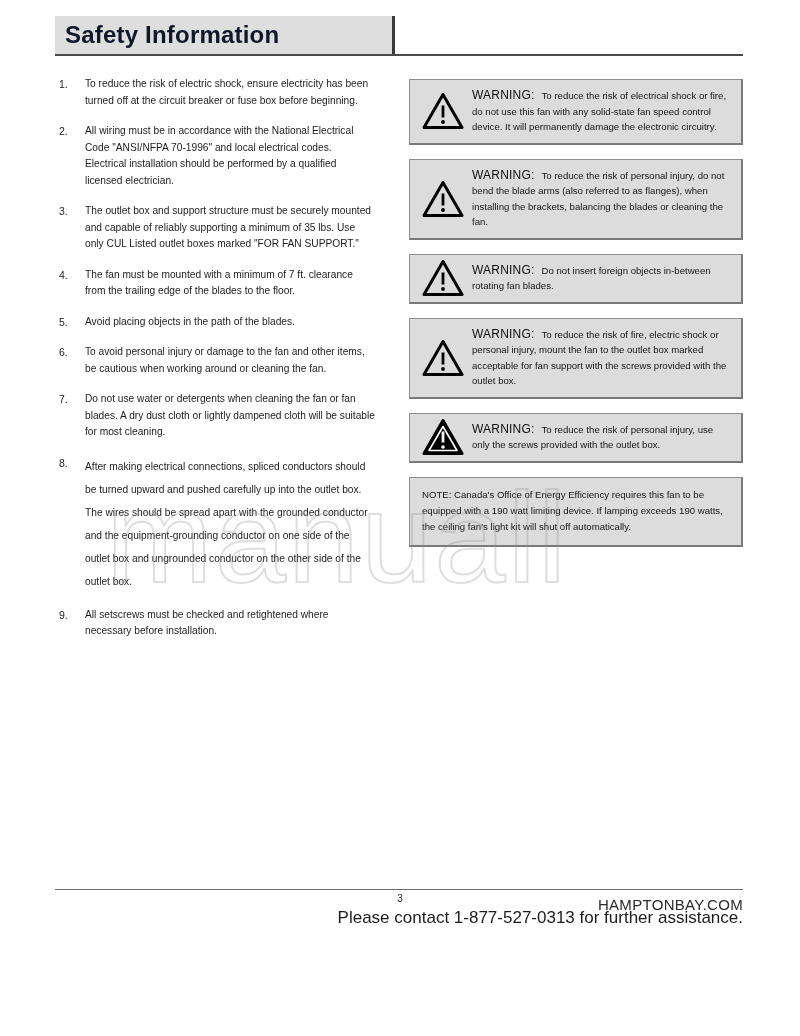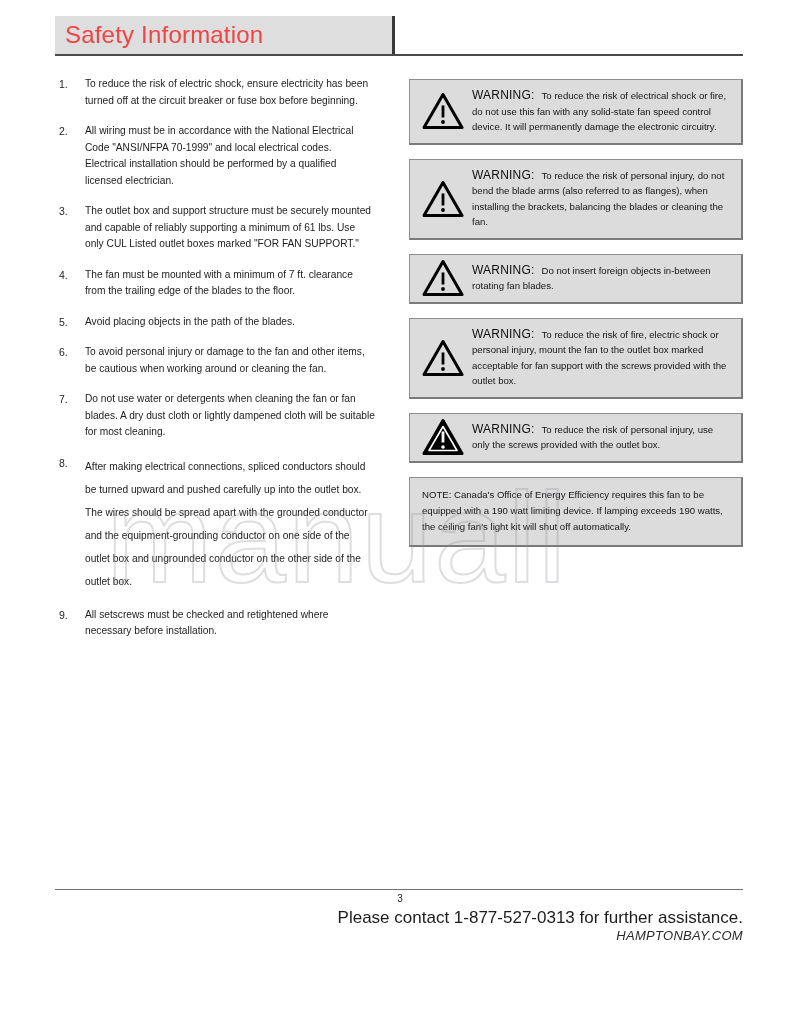--- a/index.html
+++ b/index.html
@@ -59,23 +59,23 @@
     height: 38px;
     background: #dedede;
     border-right: 3px solid #3a3a3a;
     box-sizing: border-box;
   }
   .header-title {
     position: absolute;
     left: 10px;
     top: 5px;
     font-size: 24px;
-    font-weight: normal;
+    font-weight: bold;
     letter-spacing: 0.2px;
-    color: #ef4444;
+    color: #0f172a;
     white-space: nowrap;
   }
   .header-rule {
     position: absolute;
     left: 0;
     top: 38px;
     width: 688px;
     height: 0;
     border-top: 2px solid #4a4a4a;
   }
@@ -185,25 +185,24 @@
     left: 0;
     top: 893px;
     width: 800px;
     text-align: center;
     font-size: 10px;
     color: #1c1c1c;
   }
   .footer-brand {
     position: absolute;
     right: 57px;
-    top: 928px;
-    font-size: 13px;
+    top: 896px;
+    font-size: 15px;
     letter-spacing: 0.3px;
     color: #2a2a2a;
-    font-style: italic;
   }
   .footer-contact {
     position: absolute;
     right: 57px;
     top: 908px;
     font-size: 17px;
     color: #1c1c1c;
   }
 </style>
 </head>
@@ -221,26 +220,26 @@
 
   <div class="left-col">
 
     <div class="list-item">
       <span class="list-num">1.</span>
       <span class="list-text">To reduce the risk of electric shock, ensure electricity has been turned off at the circuit breaker or fuse box before beginning.</span>
     </div>
 
     <div class="list-item">
       <span class="list-num">2.</span>
-      <span class="list-text">All wiring must be in accordance with the National Electrical Code "ANSI/NFPA 70-1999" and local electrical codes. Electrical installation should be performed by a qualified licensed electrician.</span>
+      <span class="list-text">All wiring must be in accordance with the National Electrical Code "ANSI/NFPA 70-1996" and local electrical codes. Electrical installation should be performed by a qualified licensed electrician.</span>
     </div>
 
     <div class="list-item">
       <span class="list-num">3.</span>
-      <span class="list-text">The outlet box and support structure must be securely mounted and capable of reliably supporting a minimum of 61 lbs. Use only CUL Listed outlet boxes marked "FOR FAN SUPPORT."</span>
+      <span class="list-text">The outlet box and support structure must be securely mounted and capable of reliably supporting a minimum of 35 lbs. Use only CUL Listed outlet boxes marked "FOR FAN SUPPORT."</span>
     </div>
 
     <div class="list-item">
       <span class="list-num">4.</span>
       <span class="list-text">The fan must be mounted with a minimum of 7 ft. clearance from the trailing edge of the blades to the floor.</span>
     </div>
 
     <div class="list-item">
       <span class="list-num">5.</span>
       <span class="list-text">Avoid placing objects in the path of the blades.</span>

